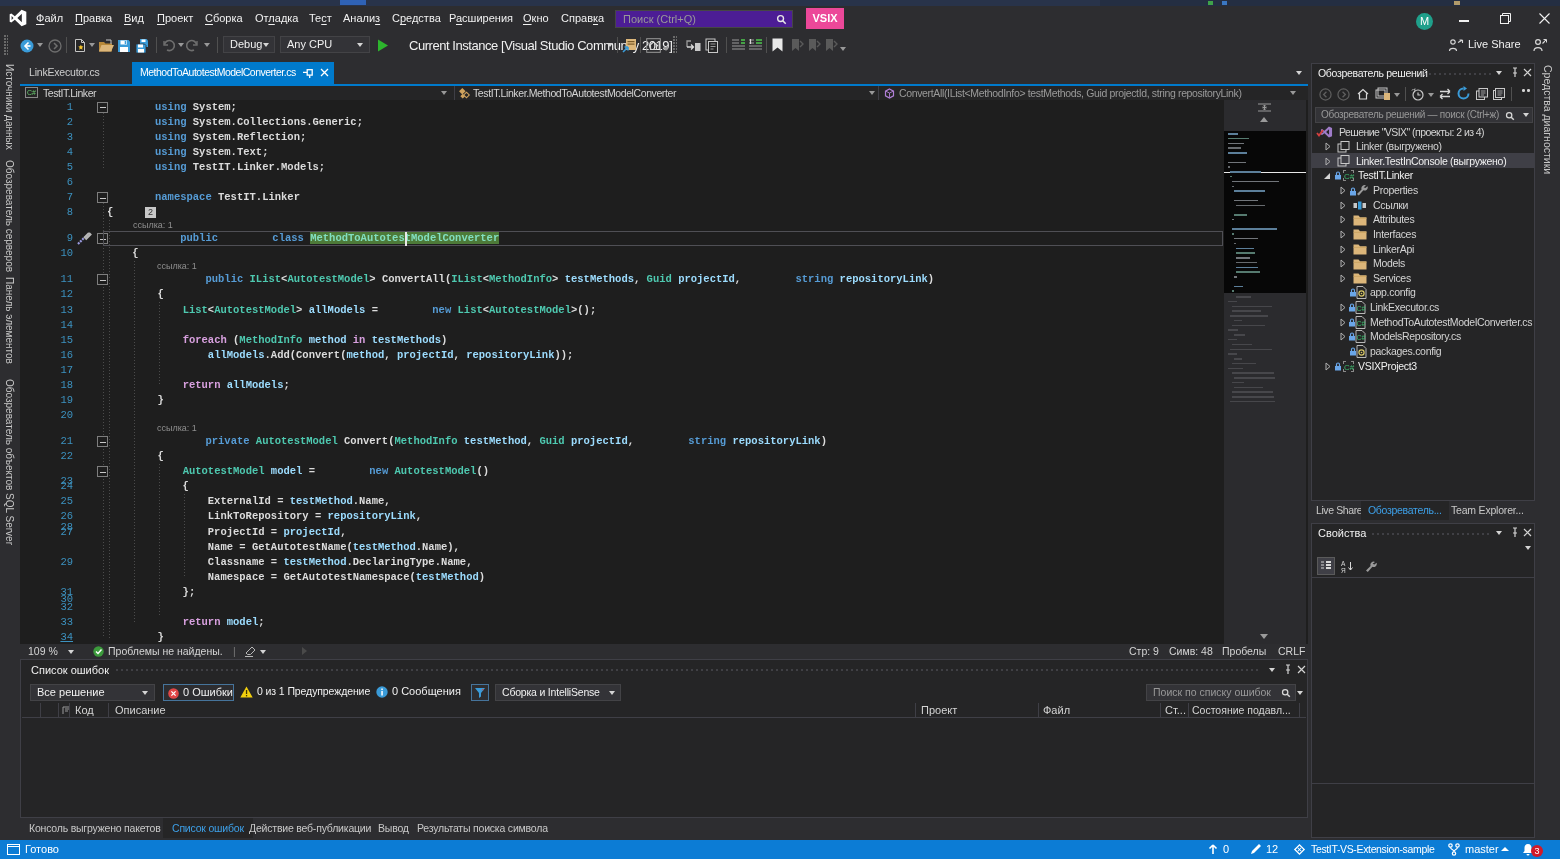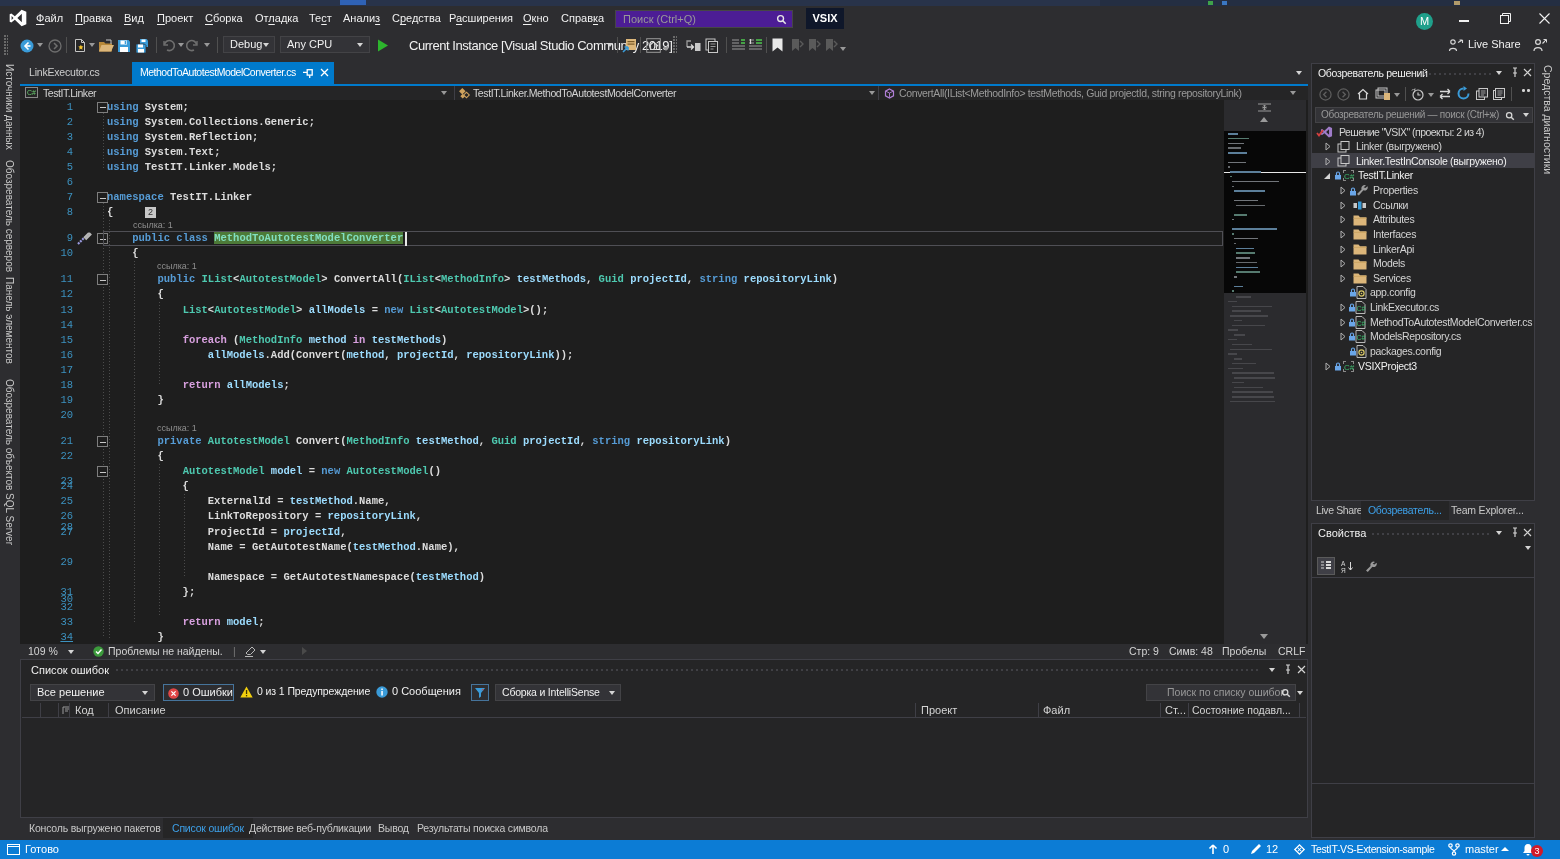--- a/index.html
+++ b/index.html
@@ -4,21 +4,21 @@
 <style>
   * { margin:0; padding:0; box-sizing:border-box; }
   html,body { width:1560px; height:859px; overflow:hidden; background:#2d2d30;
     font-family:"Liberation Sans", sans-serif; }
   .abs { position:absolute; }
   #stage { position:relative; width:1560px; height:859px; background:#2d2d30; overflow:hidden; }
   .u { text-decoration:underline; text-underline-offset:2px; }
   .caret { display:block; width:0; height:0; border-left:3.5px solid transparent;
     border-right:3.5px solid transparent; border-top:4px solid #d4d4d4; }
   .caret.gray { border-top-color:#999; }
-  .kw { color:#569cd6; } .ctl { color:#d8a0df; } .ty { color:#4ec9b0; }
+  .kw { color:#569cd6;padding-left:48px; } .ctl { color:#d8a0df; } .ty { color:#4ec9b0; }
   .id { color:#9cdcfe; } .pl { color:#dcdcdc; }
   .codeline { position:absolute; left:107px; white-space:pre; height:15px; line-height:15px;
     font-family:"Liberation Mono",monospace; font-size:10.5px; color:#dcdcdc; font-weight:bold; }
   .lnum { position:absolute; width:26px; text-align:right; color:#3c92c0; height:15px; line-height:15px;
     left:27px; font-family:"Liberation Mono",monospace; font-size:10.5px; }
   .lens { position:absolute; color:#8f8f8f; font-size:9px; height:11px; line-height:11px; }
   .fold { position:absolute; width:11px; height:11px; border:1px solid #7e7e7e; background:#1e1e1e;
     color:#c8c8c8; left:97px; }
   .fold:before { content:""; position:absolute; left:2px; top:4.5px; width:6px; height:1px; background:#c8c8c8; }
   .guide { position:absolute; width:1px; background-image:linear-gradient(#4b4b4b 1px, transparent 1px);
@@ -55,21 +55,21 @@
 <div class="abs" style="left:343px;top:6px;color:#f1f1f1;font-size:11px;">Анали<span class="u">з</span></div>
 <div class="abs" style="left:392px;top:6px;color:#f1f1f1;font-size:11px;">С<span class="u">р</span>едства</div>
 <div class="abs" style="left:449px;top:6px;color:#f1f1f1;font-size:11px;">Р<span class="u">а</span>сширения</div>
 <div class="abs" style="left:523px;top:6px;color:#f1f1f1;font-size:11px;"><span class="u">О</span>кно</div>
 <div class="abs" style="left:561px;top:6px;color:#f1f1f1;font-size:11px;">Справ<span class="u">к</span>а</div>
 <div class="abs" style="left:615px;top:4px;width:178px;height:18px;background:#4c1d95;border:1px solid #464646;color:#989898;font-size:11px;line-height:16px;padding-left:7px;">Поиск (Ctrl+Q)
 <svg class="abs" style="right:5px;top:3px;" width="11" height="11" viewBox="0 0 12 12">
           <circle cx="5" cy="5" r="3.2" fill="none" stroke="#e8e8e8" stroke-width="1.5"></circle>
           <line x1="7.4" y1="7.4" x2="10.6" y2="10.6" stroke="#e8e8e8" stroke-width="1.7"></line>
         </svg></div>
-<div class="abs" style="left:806px;top:2px;width:38px;height:21px;background:#0f172a;color:#ffffff;font-size:11px;font-weight:bold;text-align:center;line-height:21px;">VSIX</div>
+<div class="abs" style="left:806px;top:2px;width:38px;height:21px;background:#ec4899;color:#ffffff;font-size:11px;font-weight:bold;text-align:center;line-height:21px;">VSIX</div>
 <div class="abs" style="left:1416px;top:6.5px;width:17px;height:17px;border-radius:50%;background:#1fa08b;color:#fff;font-size:11px;text-align:center;line-height:17px;">M</div>
 <div class="abs" style="left:1459px;top:14px;width:10px;height:1.5px;background:#f1f1f1;"></div>
 <svg class="abs" style="left:1500px;top:7px;" width="11" height="11" viewBox="0 0 11 11">
         <rect x="0.5" y="2.5" width="8" height="8" fill="none" stroke="#f1f1f1"></rect>
         <path d="M2.5 2.5 V0.5 H10.5 V8.5 H8.5" fill="none" stroke="#f1f1f1"></path>
       </svg>
 <svg class="abs" style="left:1539px;top:7px;" width="11" height="11" viewBox="0 0 11 11">
         <path d="M0.5 0.5 L10.5 10.5 M10.5 0.5 L0.5 10.5" stroke="#f1f1f1" stroke-width="1.1"></path>
       </svg>
 </div>
@@ -315,20 +315,21 @@
 <div class="codeline" style="left:87px;top:379.31px;"><span class="pl">            {</span></div>
 <div class="lnum" style="top:394.38px;">25</div>
 <div class="codeline" style="left:87px;top:394.38px;"><span class="pl">                ExternalId = </span><span class="id">testMethod</span><span class="pl">.Name,</span></div>
 <div class="lnum" style="top:409.45px;">26</div>
 <div class="codeline" style="left:87px;top:409.45px;"><span class="pl">                LinkToRepository = </span><span class="id">repositoryLink</span><span class="pl">,</span></div>
 <div class="lnum" style="top:424.52px;">27</div>
 <div class="codeline" style="left:87px;top:424.52px;"><span class="pl">                ProjectId = </span><span class="id">projectId</span><span class="pl">,</span></div>
 <div class="lnum" style="top:420px;">28</div>
 <div class="codeline" style="left:87px;top:439.59px;"><span class="pl">                Name = GetAutotestName(</span><span class="id">testMethod</span><span class="pl">.Name),</span></div>
 <div class="lnum" style="top:454.66px;">29</div>
+<div class="codeline" style="left:87px;top:454.66px;"><span class="pl">                Classname = </span><span class="id">testMethod</span><span class="pl">.DeclaringType.Name,</span></div>
 <div class="lnum" style="top:492px;">30</div>
 <div class="codeline" style="left:87px;top:469.73px;"><span class="pl">                Namespace = GetAutotestNamespace(</span><span class="id">testMethod</span><span class="pl">)</span></div>
 <div class="lnum" style="top:484.80px;">31</div>
 <div class="codeline" style="left:87px;top:484.80px;"><span class="pl">            };</span></div>
 <div class="lnum" style="top:499.87px;">32</div>
 <div class="lnum" style="top:514.94px;">33</div>
 <div class="codeline" style="left:87px;top:514.94px;"><span class="pl">            </span><span class="ctl">return</span><span class="pl"> </span><span class="id">model</span><span class="pl">;</span></div>
 <div class="lnum" style="top:530.01px;text-decoration:underline;">34</div>
 <div class="codeline" style="left:87px;top:530.01px;"><span class="pl">        }</span></div>
 <div class="fold" style="left:77px;top:1.70px;"></div>
@@ -471,21 +472,21 @@
       </div>
 <div class="abs" style="left:450px;top:24px;width:18px;height:17px;border:1px solid #46749b;background:#2d2d30;">
 <svg class="abs" style="left:2px;top:2px;" width="12" height="12" viewBox="0 0 12 12">
           <path d="M1 1 L5 6 V11 L7 9.5 V6 L11 1 z" fill="#3a9bd8"></path>
           <path d="M8 2 l1.2 1.2 M9.2 2 L8 3.2" stroke="#e04646" stroke-width="1"></path>
         </svg>
       </div>
 <div class="combo nw" style="left:474px;top:24px;width:126px;padding-left:6px;font-size:10.5px;letter-spacing:-0.2px;">Сборка и IntelliSense<span class="abs" style="right:5px;top:6px;">
           <span class="caret"></span>
         </span></div>
-<div class="abs nw" style="left:1125px;top:24px;width:150px;height:17px;background:#333337;border:1px solid #434346;color:#989898;font-size:10.5px;line-height:15px;padding-left:20px;">Поиск по списку ошибок
+<div class="abs nw" style="left:1125px;top:24px;width:150px;height:17px;background:#333337;border:1px solid #434346;color:#989898;font-size:10.5px;line-height:15px;padding-left:6px;">Поиск по списку ошибок
 <svg class="abs" style="right:4px;top:3px;" width="10" height="10" viewBox="0 0 12 12">
           <circle cx="5" cy="5" r="3.2" fill="none" stroke="#d8d8d8" stroke-width="1.5"></circle>
           <line x1="7.4" y1="7.4" x2="10.6" y2="10.6" stroke="#d8d8d8" stroke-width="1.7"></line>
         </svg></div>
 <div class="abs" style="left:1276px;top:31px;">
         <span class="caret"></span>
       </div>
 <div class="abs" style="left:1px;top:43px;width:1284px;height:15px;background:#252526;border-bottom:1px solid #3f3f46;color:#d4d4d4;font-size:11px;">
 <div class="abs" style="left:18px;top:0;width:1px;height:15px;background:#3f3f46;"></div>
 <div class="abs" style="left:36px;top:0;width:1px;height:15px;background:#3f3f46;"></div>

